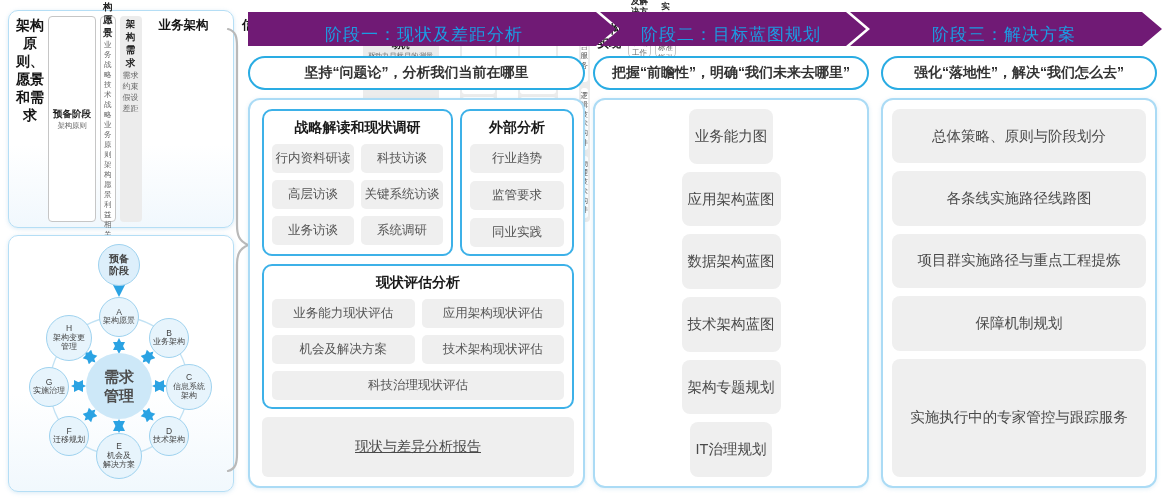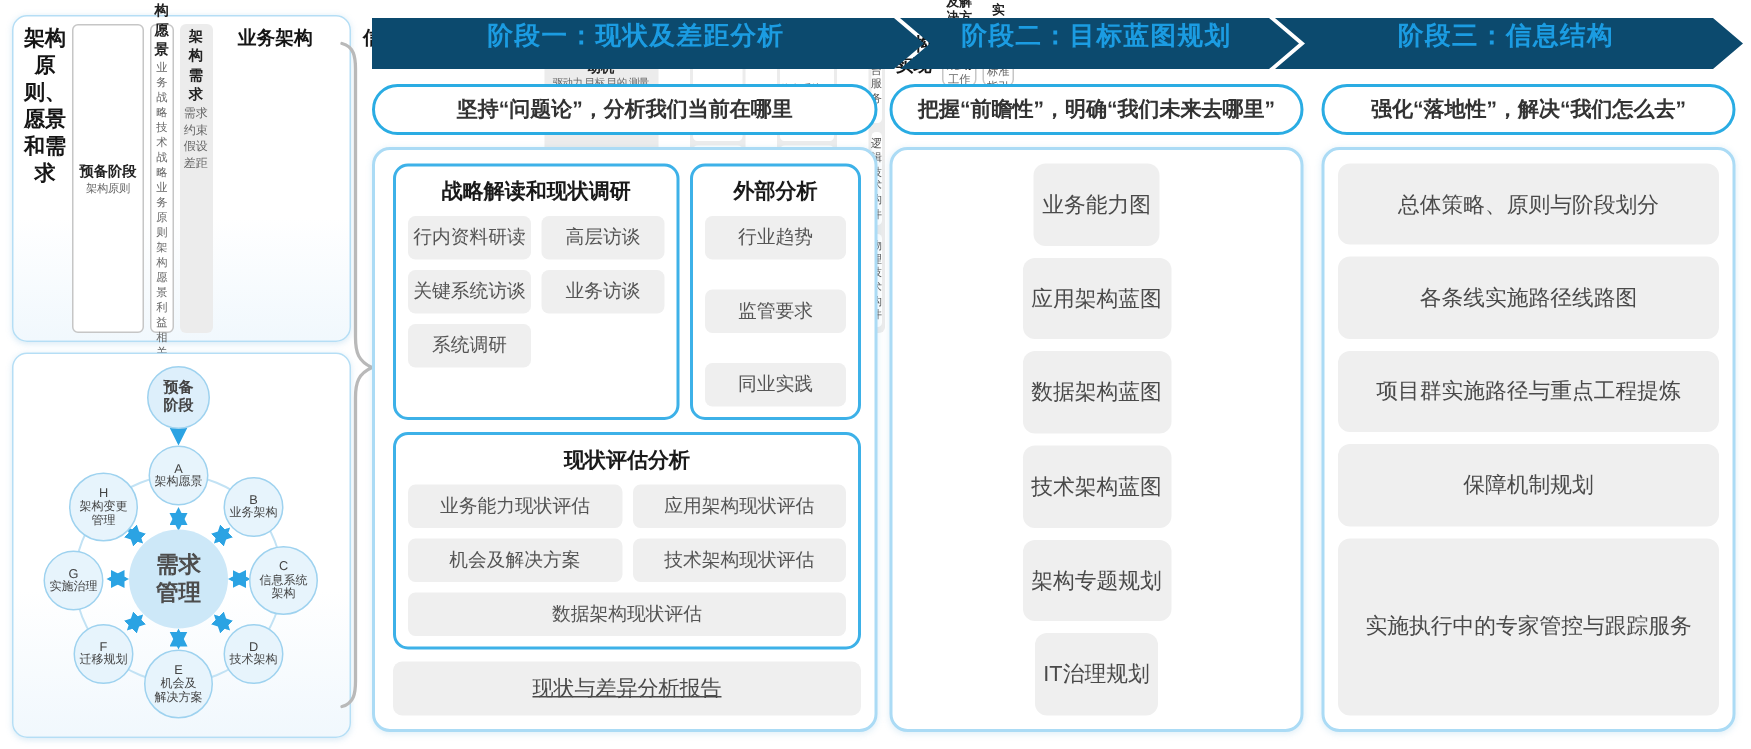--- a/index.html
+++ b/index.html
@@ -64,23 +64,23 @@
   .adm-center{position:absolute;left:77px;top:117px;width:66px;height:66px;border-radius:50%;
               background:#cde8f8;display:flex;align-items:center;justify-content:center;
               font-weight:bold;font-size:15px;color:#4d4d4d;white-space:pre-line;
               text-align:center;line-height:1.3;}
 
   
   .brace{position:absolute;left:220px;top:27px;}
 
   
   .phases{position:absolute;left:248px;top:0;width:919px;height:499px;}
-  .band{position:absolute;top:12px;height:34px;background:#0c4a6e;box-sizing:border-box;
-        display:flex;align-items:flex-start;justify-content:center;
-        font-weight:bold;font-size:17px;color:#1b9ce2;letter-spacing:1px;}
+  .band{position:absolute;top:12px;height:34px;background:#701a75;box-sizing:border-box;
+        display:flex;align-items:flex-end;justify-content:center;
+        font-weight:normal;font-size:17px;color:#1b9ce2;letter-spacing:1px;}
   .band-point{clip-path:polygon(0 0,calc(100% - 20px) 0,100% 50%,calc(100% - 20px) 100%,0 100%);padding-right:16px;}
   .band-notch{clip-path:polygon(0 0,calc(100% - 20px) 0,100% 50%,calc(100% - 20px) 100%,0 100%,20px 50%);padding-left:6px;padding-right:10px;}
   .b1{left:0;width:368px;}
   .b2{left:352px;width:266px;}
   .b3{left:602px;width:312px;}
   .subtitle{position:absolute;top:56px;height:34px;background:#fff;border:2px solid #2aace3;
             border-radius:17px;box-sizing:border-box;display:flex;align-items:center;justify-content:center;
             font-weight:bold;font-size:14px;color:#333;}
   .s1{left:0;width:337px;}
   .s2{left:345px;width:276px;}
@@ -92,21 +92,21 @@
   .c2{left:345px;width:276px;align-items:center;}
   .c3{left:633px;width:276px;}
   .row-top{display:flex;gap:7px;}
   .bluebox{border:2px solid #3db1e8;border-radius:10px;background:#fff;padding:7px 8px;box-sizing:border-box;}
   .bb-title{font-weight:bold;font-size:14px;color:#1a1a1a;text-align:center;margin:1px 0 7px;}
   .chip{background:#efefef;border-radius:5px;color:#555;font-size:12.5px;text-align:center;
         padding:6px 2px;display:flex;align-items:center;justify-content:center;}
   .strategy{flex:1;}
   .chip-grid{display:grid;grid-template-columns:1fr 1fr;gap:7px;}
   .external{width:114px;display:flex;flex-direction:column;}
-  .ext-chips{display:flex;flex-direction:column;gap:20px;flex:1;}
+  .ext-chips{display:flex;flex-direction:column;gap:8px;flex:1;}
   .assessment .chip-grid{margin-bottom:7px;}
   .chip-wide{margin-top:0;}
   .report{flex:1;background:#efefef;border-radius:6px;display:flex;align-items:center;justify-content:center;
           font-size:14px;color:#4a4a4a;text-decoration:underline;}
   .slab{background:#efefef;border-radius:8px;flex:1;display:flex;align-items:center;justify-content:center;
         font-size:14.5px;color:#4a4a4a;text-align:center;padding:0 6px;}
   .slab-tall{flex:2.18;}
 </style>
 </head>
 <body>
@@ -253,33 +253,34 @@
 
   <main class="phases">
 
     <div class="band band-point b1">
       <span>阶段一：现状及差距分析</span>
     </div>
     <div class="band band-notch b2">
       <span>阶段二：目标蓝图规划</span>
     </div>
     <div class="band band-notch b3">
-      <span>阶段三：信息结构</span>
+      <span>阶段三：解决方案</span>
     </div>
 
     <div class="subtitle s1">坚持“问题论”，分析我们当前在哪里</div>
     <div class="subtitle s2">把握“前瞻性”，明确“我们未来去哪里”</div>
     <div class="subtitle s3">强化“落地性”，解决“我们怎么去”</div>
 
     <div class="colbox c1">
       <div class="row-top">
         <div class="bluebox strategy">
           <div class="bb-title">战略解读和现状调研</div>
           <div class="chip-grid">
             <div class="chip">行内资料研读</div>
+            <div class="chip">科技访谈</div>
             <div class="chip">高层访谈</div>
             <div class="chip">关键系统访谈</div>
             <div class="chip">业务访谈</div>
             <div class="chip">系统调研</div>
           </div>
         </div>
         <div class="bluebox external">
           <div class="bb-title">外部分析</div>
           <div class="ext-chips">
             <div class="chip">行业趋势</div>
@@ -289,21 +290,21 @@
         </div>
       </div>
       <div class="bluebox assessment">
         <div class="bb-title">现状评估分析</div>
         <div class="chip-grid">
           <div class="chip">业务能力现状评估</div>
           <div class="chip">应用架构现状评估</div>
           <div class="chip">机会及解决方案</div>
           <div class="chip">技术架构现状评估</div>
         </div>
-        <div class="chip chip-wide">数据架构现状评估</div>
+        <div class="chip chip-wide">科技治理现状评估</div>
       </div>
       <div class="report">现状与差异分析报告</div>
     </div>
 
     <div class="colbox c2">
       <div class="slab">业务能力图</div>
       <div class="slab">应用架构蓝图</div>
       <div class="slab">数据架构蓝图</div>
       <div class="slab">技术架构蓝图</div>
       <div class="slab">架构专题规划</div>

